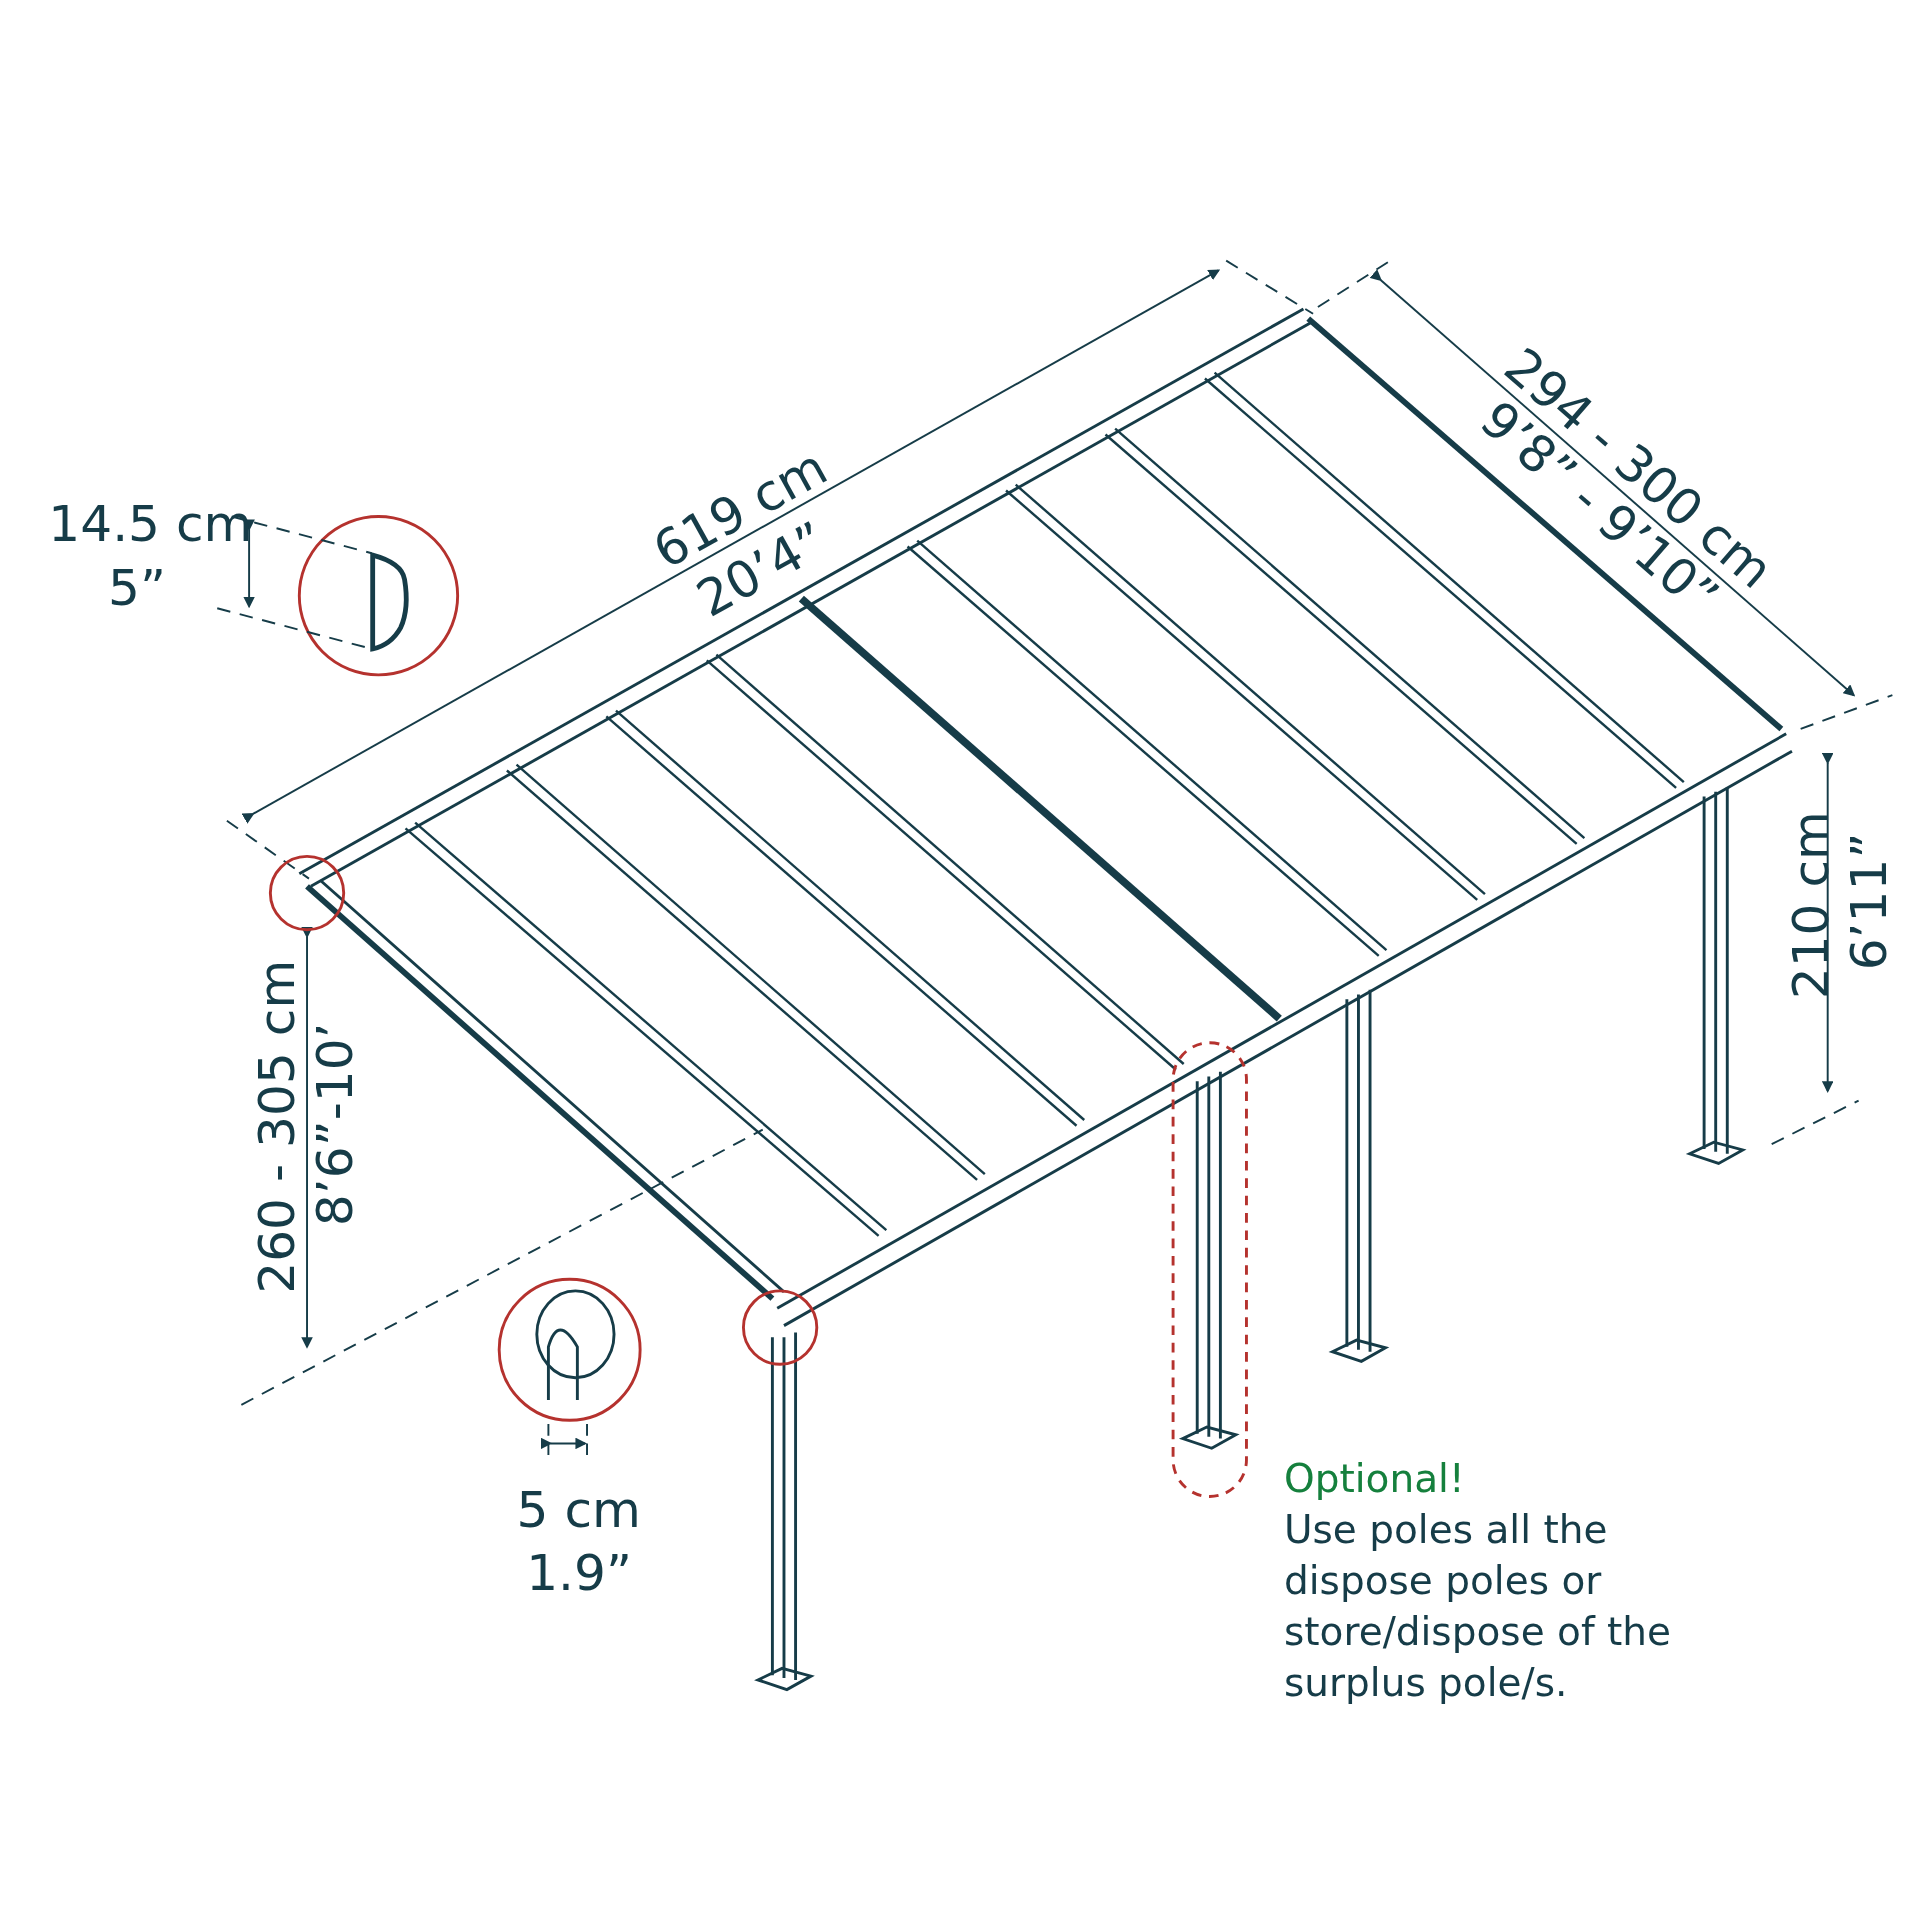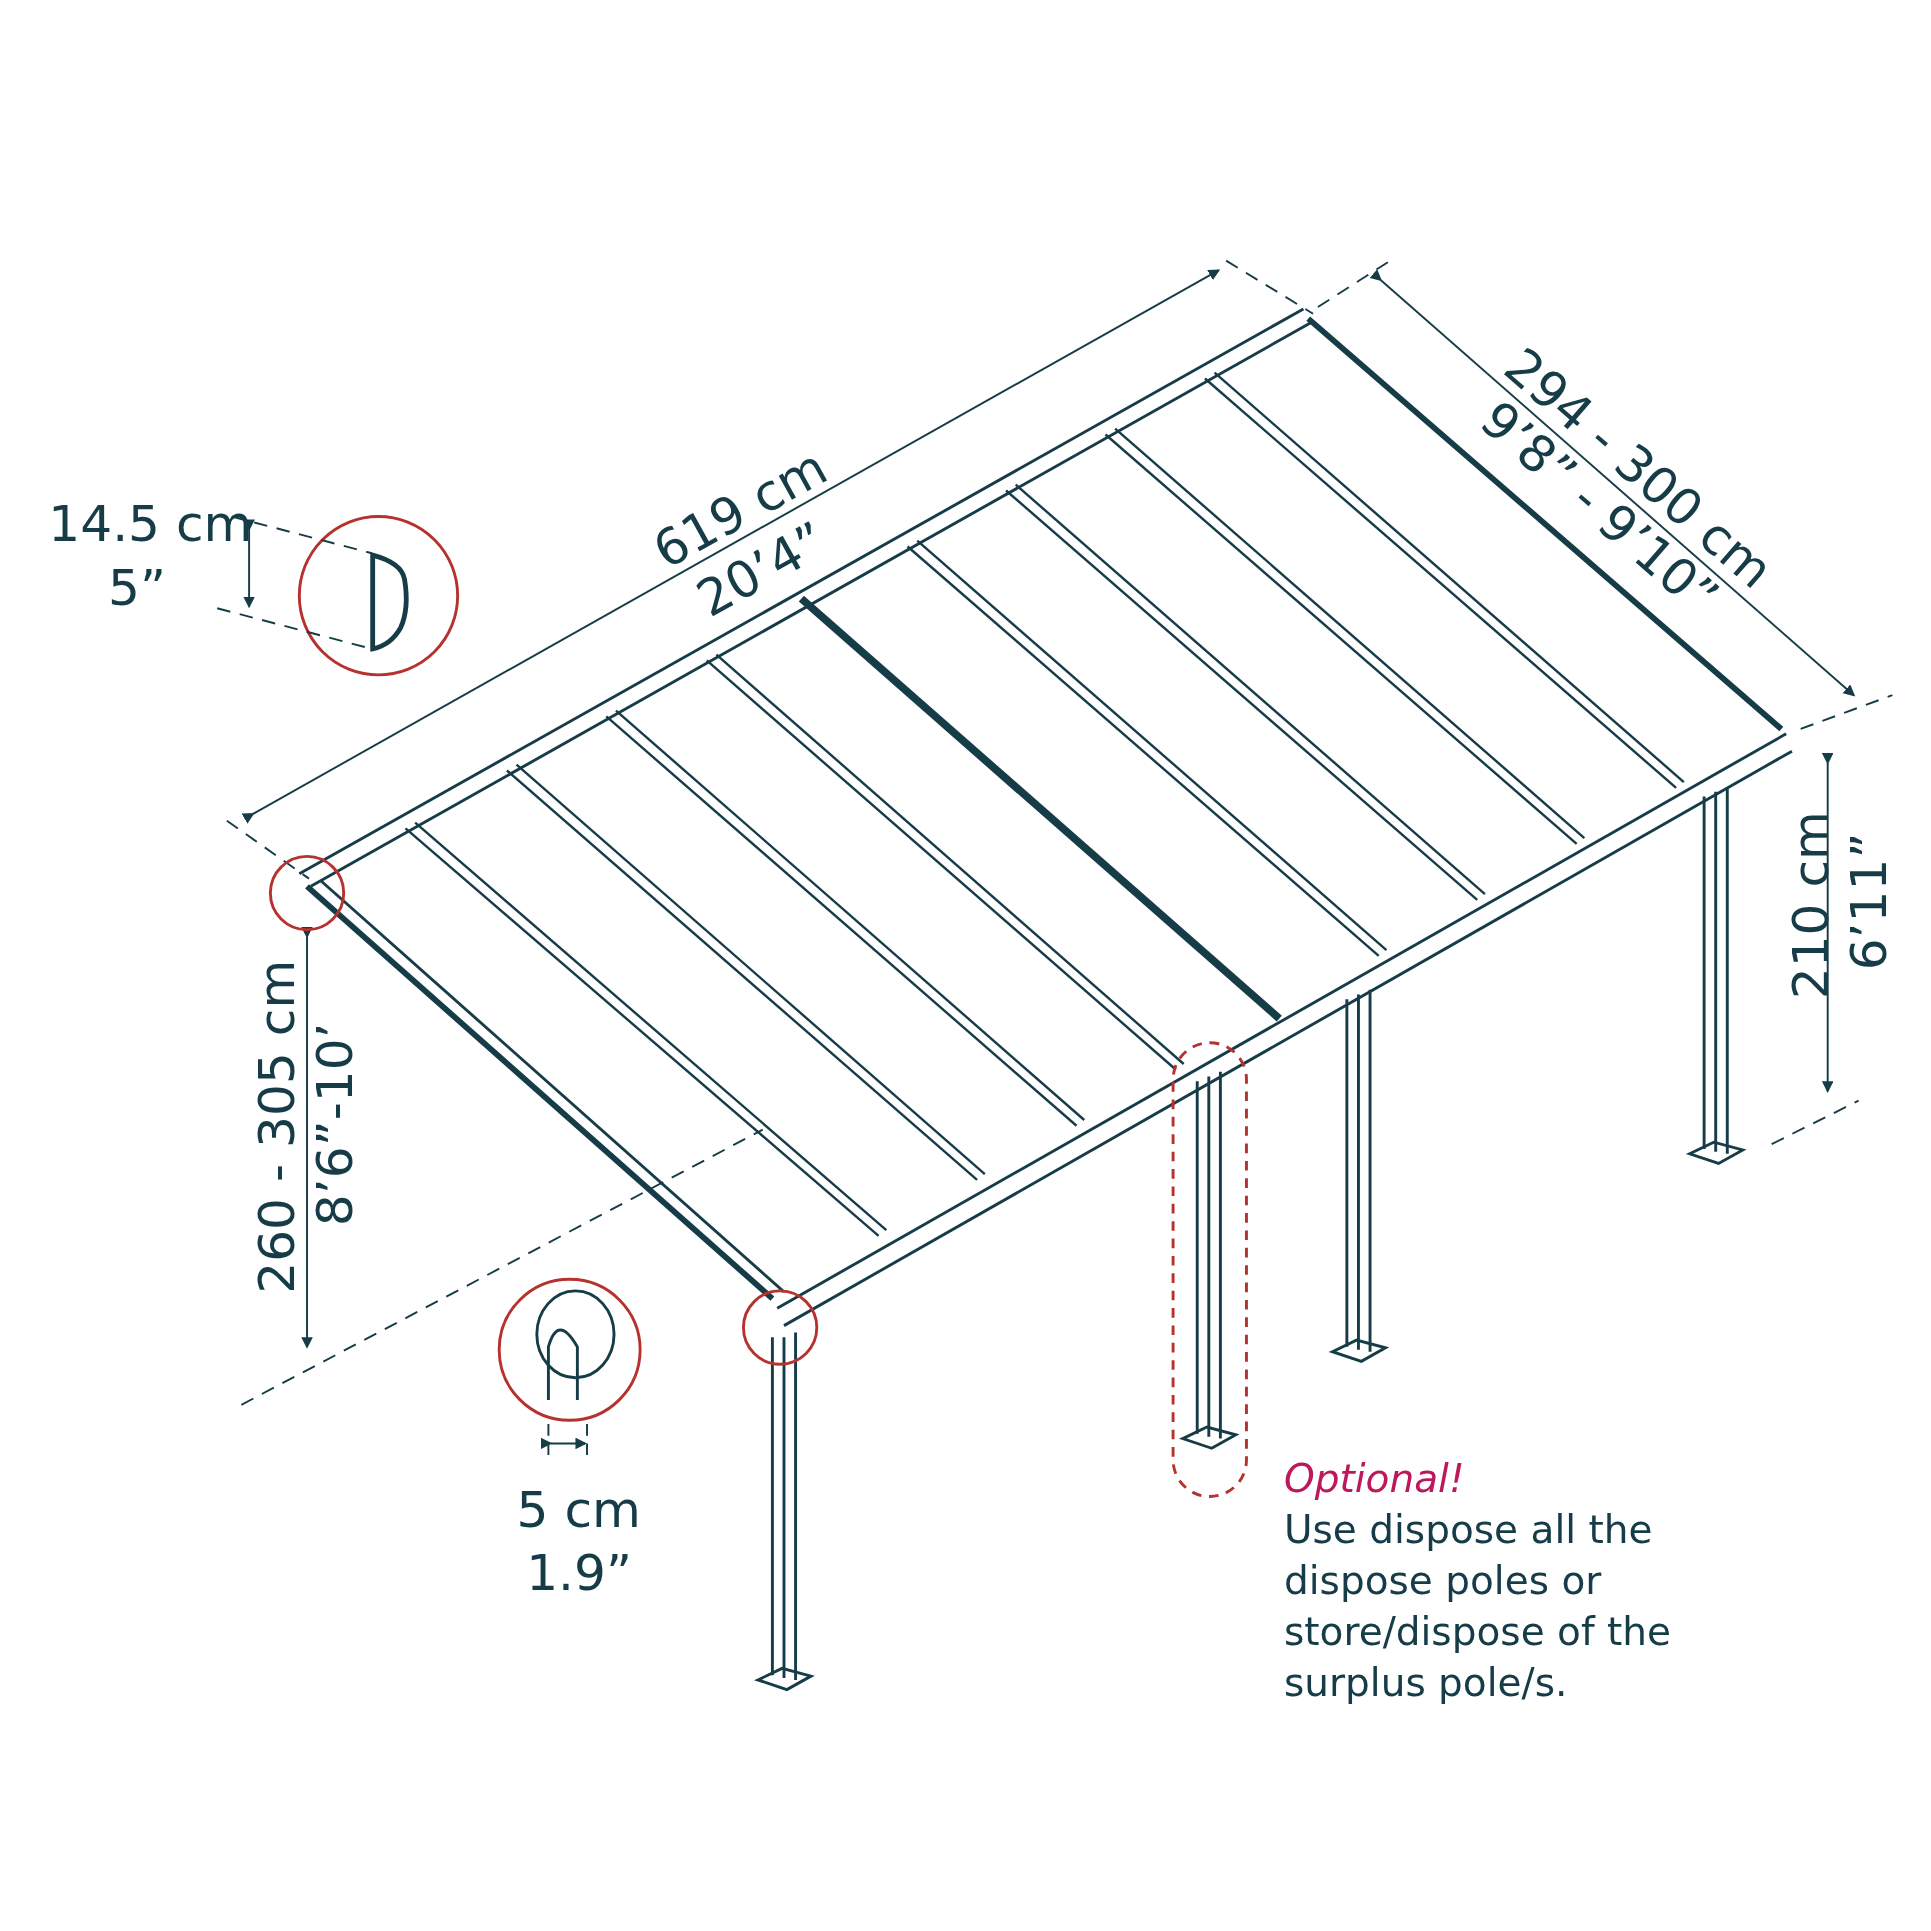--- a/index.html
+++ b/index.html
@@ -1,20 +1,20 @@
 <!DOCTYPE html>
 <html><head>
 <meta charset="utf-8">
 <style>
   html,body{margin:0;padding:0;background:#ffffff;}
   body{width:1931px;height:1931px;position:relative;overflow:hidden;font-family:"DejaVu Sans",sans-serif;}
   svg{position:absolute;left:0;top:0;}
   .lbl{font-family:"DejaVu Sans",sans-serif;fill:#163c48;font-size:52px;}
   .note{position:absolute;left:1284px;top:1453px;font-family:"DejaVu Sans",sans-serif;font-size:39px;line-height:51px;color:#163c48;}
-  .note .warn{color:#be185d;font-style:italic;}
+  .note .warn{color:#15803d;}
 </style>
 </head>
 <body>
 
 <svg width="1931" height="1931" viewBox="0 0 2000 2000">
   <defs>
     <marker id="arr" markerWidth="12" markerHeight="12" refX="10" refY="6" orient="auto" markerUnits="userSpaceOnUse">
       <path d="M0,0 L12,6 L0,12 z" fill="#163c48"></path>
     </marker>
   </defs>
@@ -127,18 +127,18 @@
     <text class="lbl" transform="translate(365,1270) rotate(-90)">8’6”-10’</text>
     <text class="lbl" x="50" y="560">14.5 cm</text>
     <text class="lbl" x="112" y="627">5”</text>
     <text class="lbl" x="535" y="1582">5 cm</text>
     <text class="lbl" x="545" y="1647">1.9”</text>
   </g>
 </svg>
 
 <div class="note">
   <div class="warn">Optional!</div>
-  <div>Use dispose all the</div>
+  <div>Use poles all the</div>
   <div>dispose poles or</div>
   <div>store/dispose of the</div>
   <div>surplus pole/s.</div>
 </div>
 
 
 </body></html>

